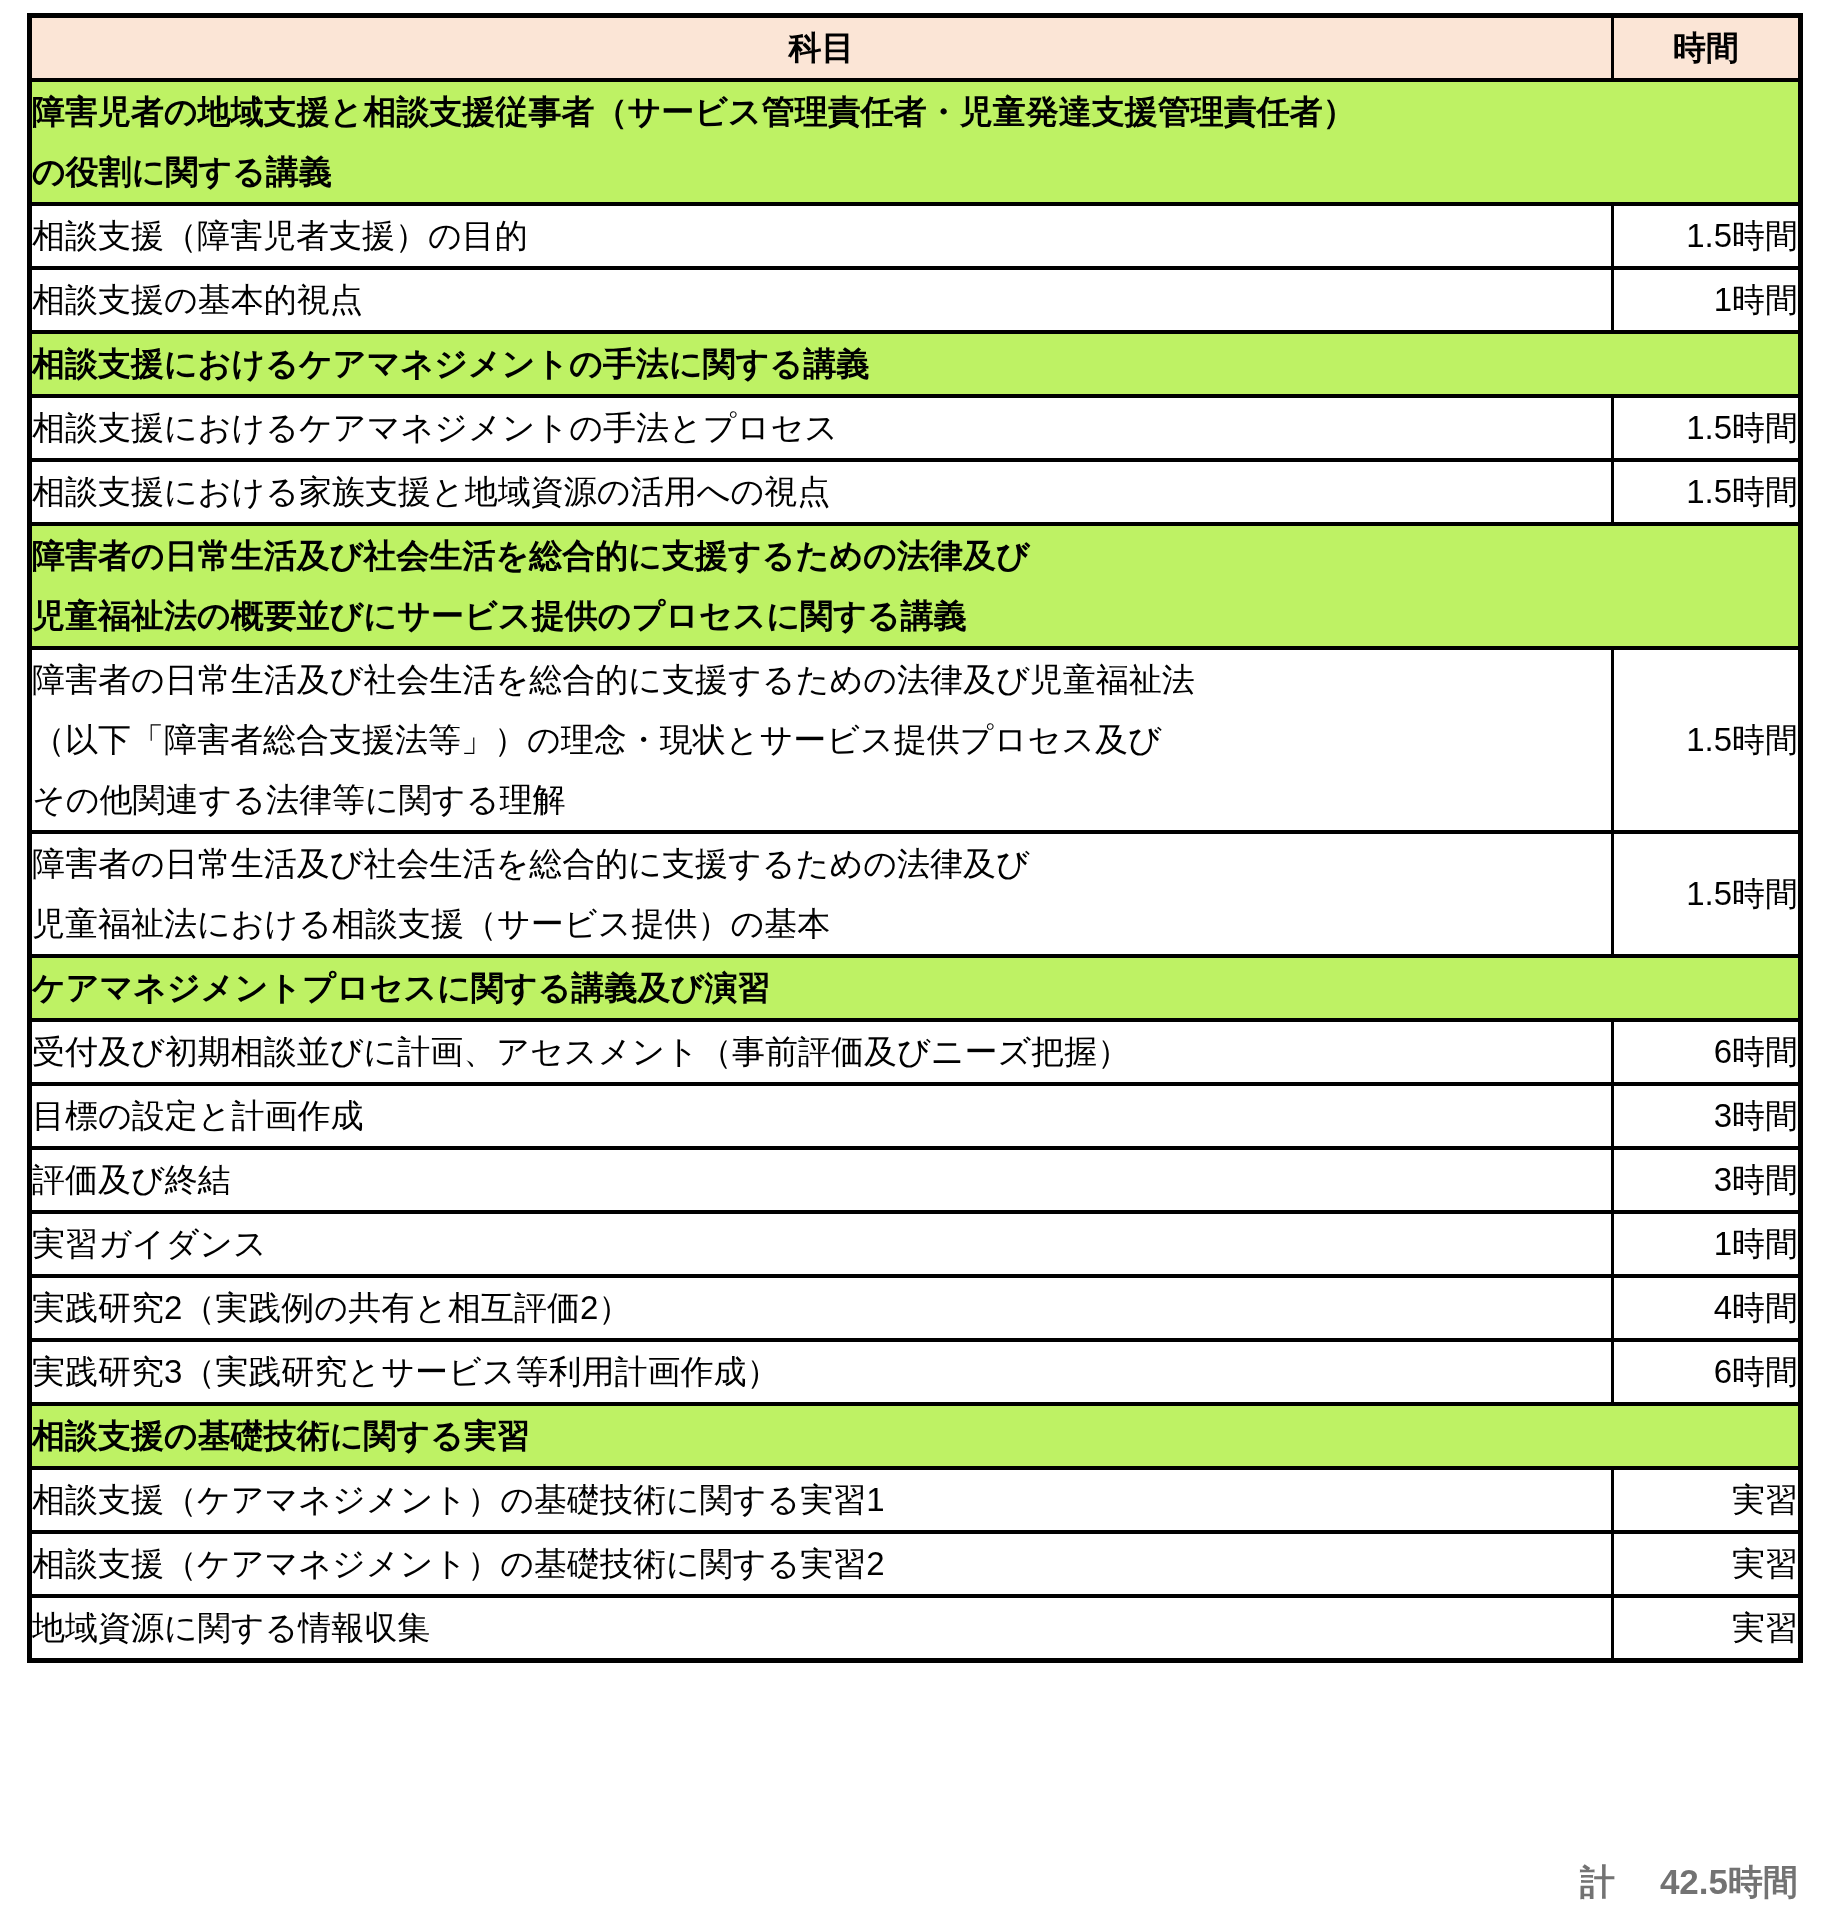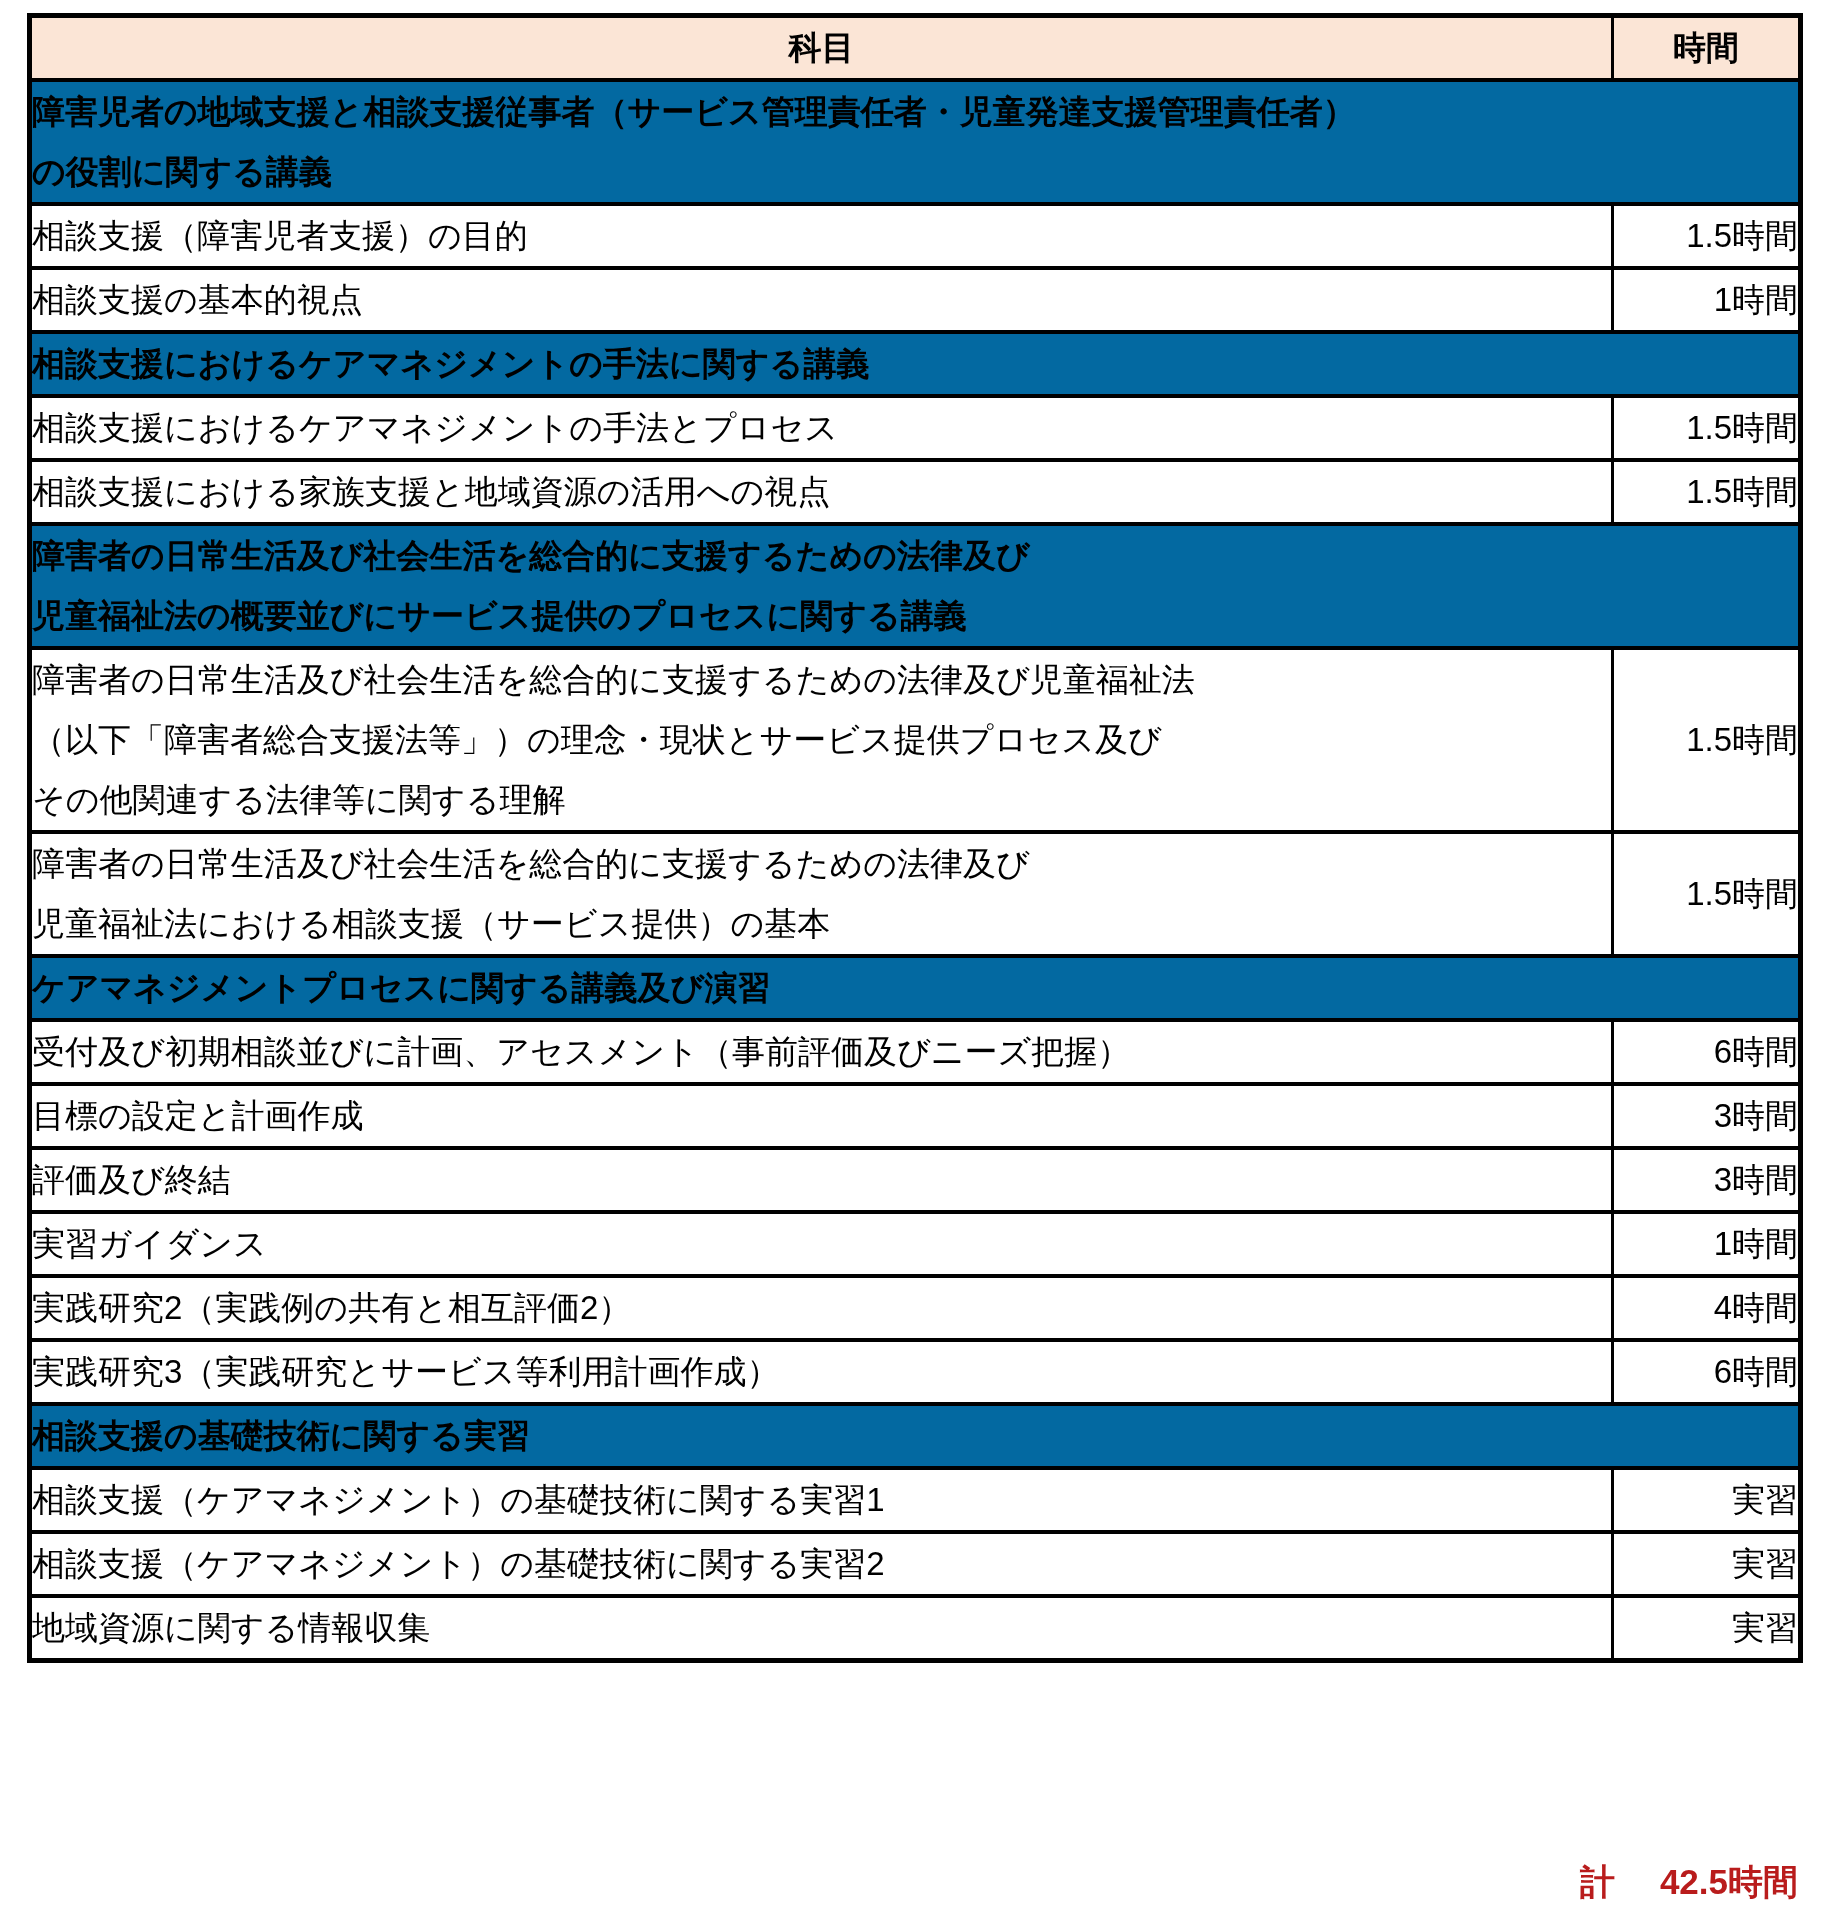--- a/index.html
+++ b/index.html
@@ -45,21 +45,21 @@
     text-align: center;
     border-right: 3px solid #000000;
   }
   th.hours-col-header {
     background: #fbe5d6;
     font-weight: bold;
     font-size: 34px;
     text-align: center;
   }
   td.section-cell {
-    background: #0369a1;
+    background: #bef264;
     font-weight: bold;
     font-size: 34px;
     text-align: left;
     padding-left: 8px;
     white-space: pre-line;
   }
   td.subject-cell {
     background: #ffffff;
     text-align: left;
     padding-left: 30px;
@@ -74,21 +74,21 @@
   }
   .total-line {
     position: absolute;
     left: 27px;
     top: 1852px;
     width: 1771px;
     text-align: right;
     font-weight: bold;
     font-size: 35px;
     line-height: 60px;
-    color: #b91c1c;
+    color: #737373;
   }
   .total-line .total-value { margin-left: 45px; }
 </style>
 </head>
 <body>
 
 <div class="page">
 
   <table class="curriculum">
     <colgroup>

